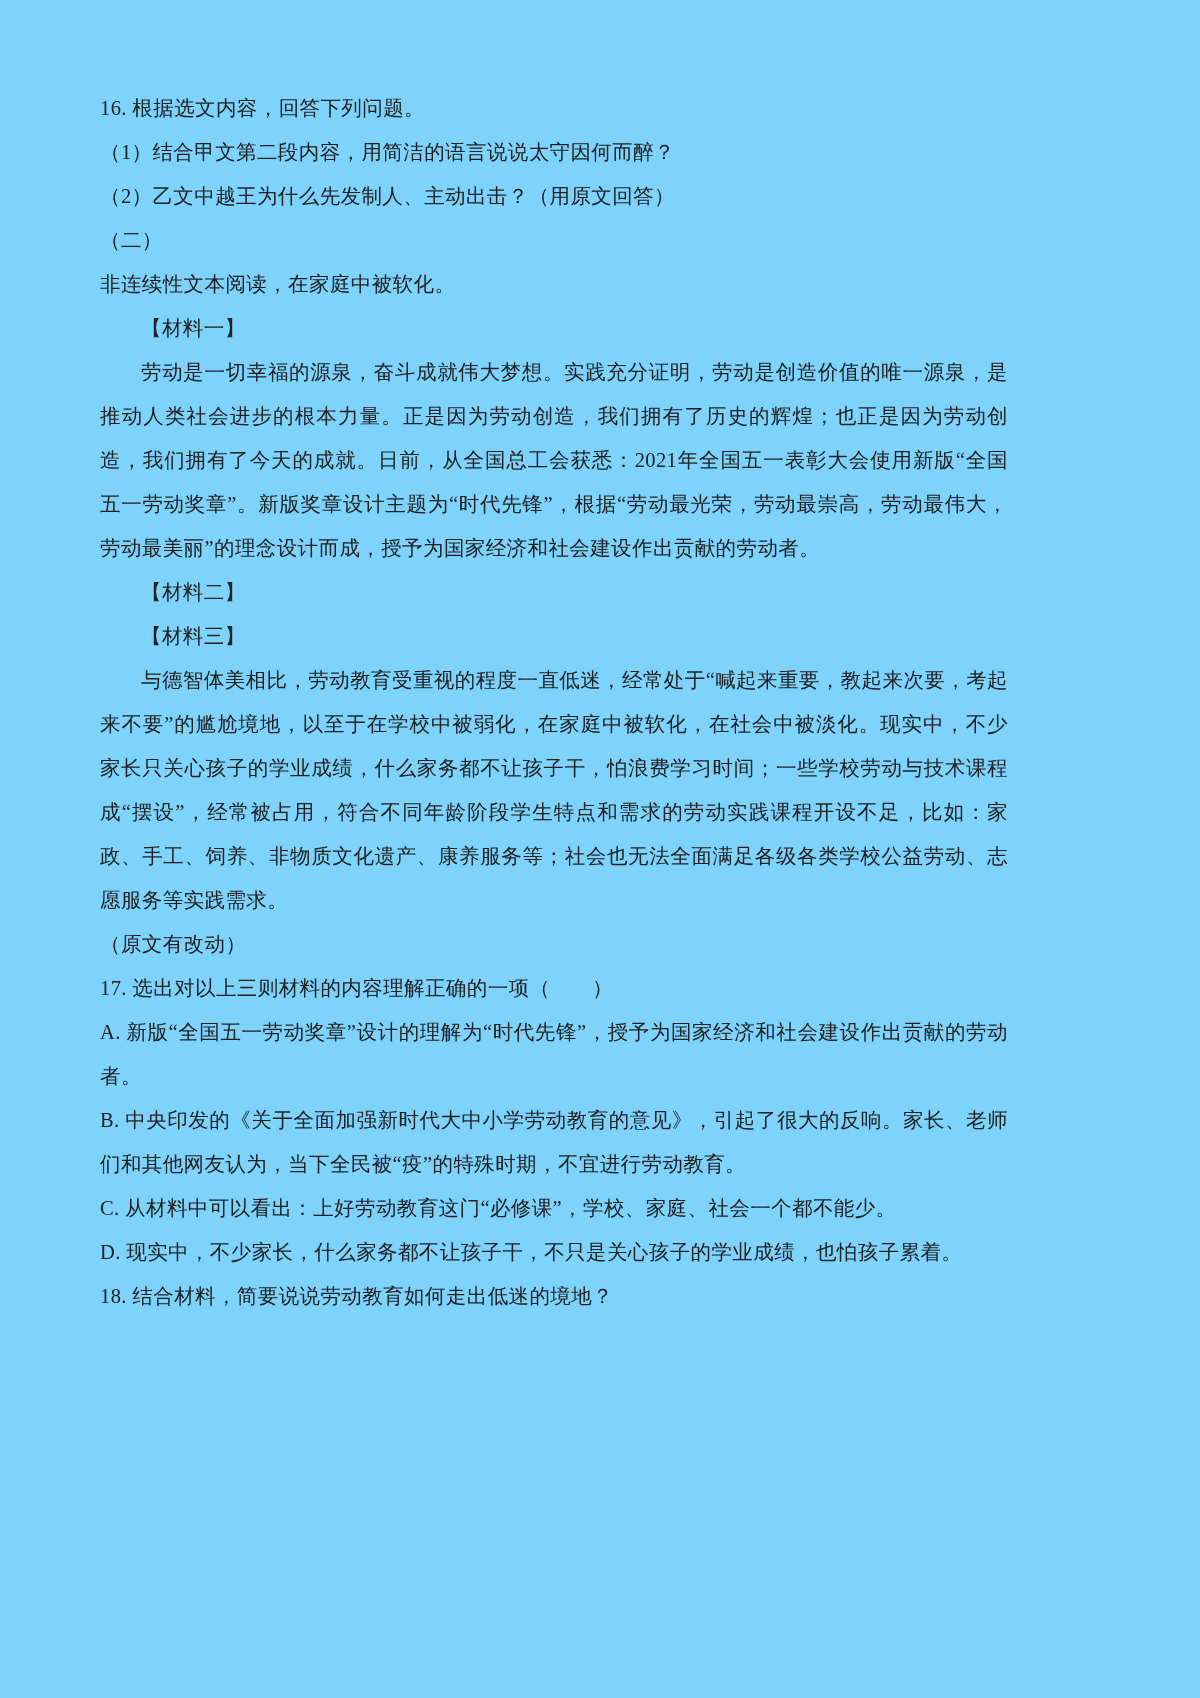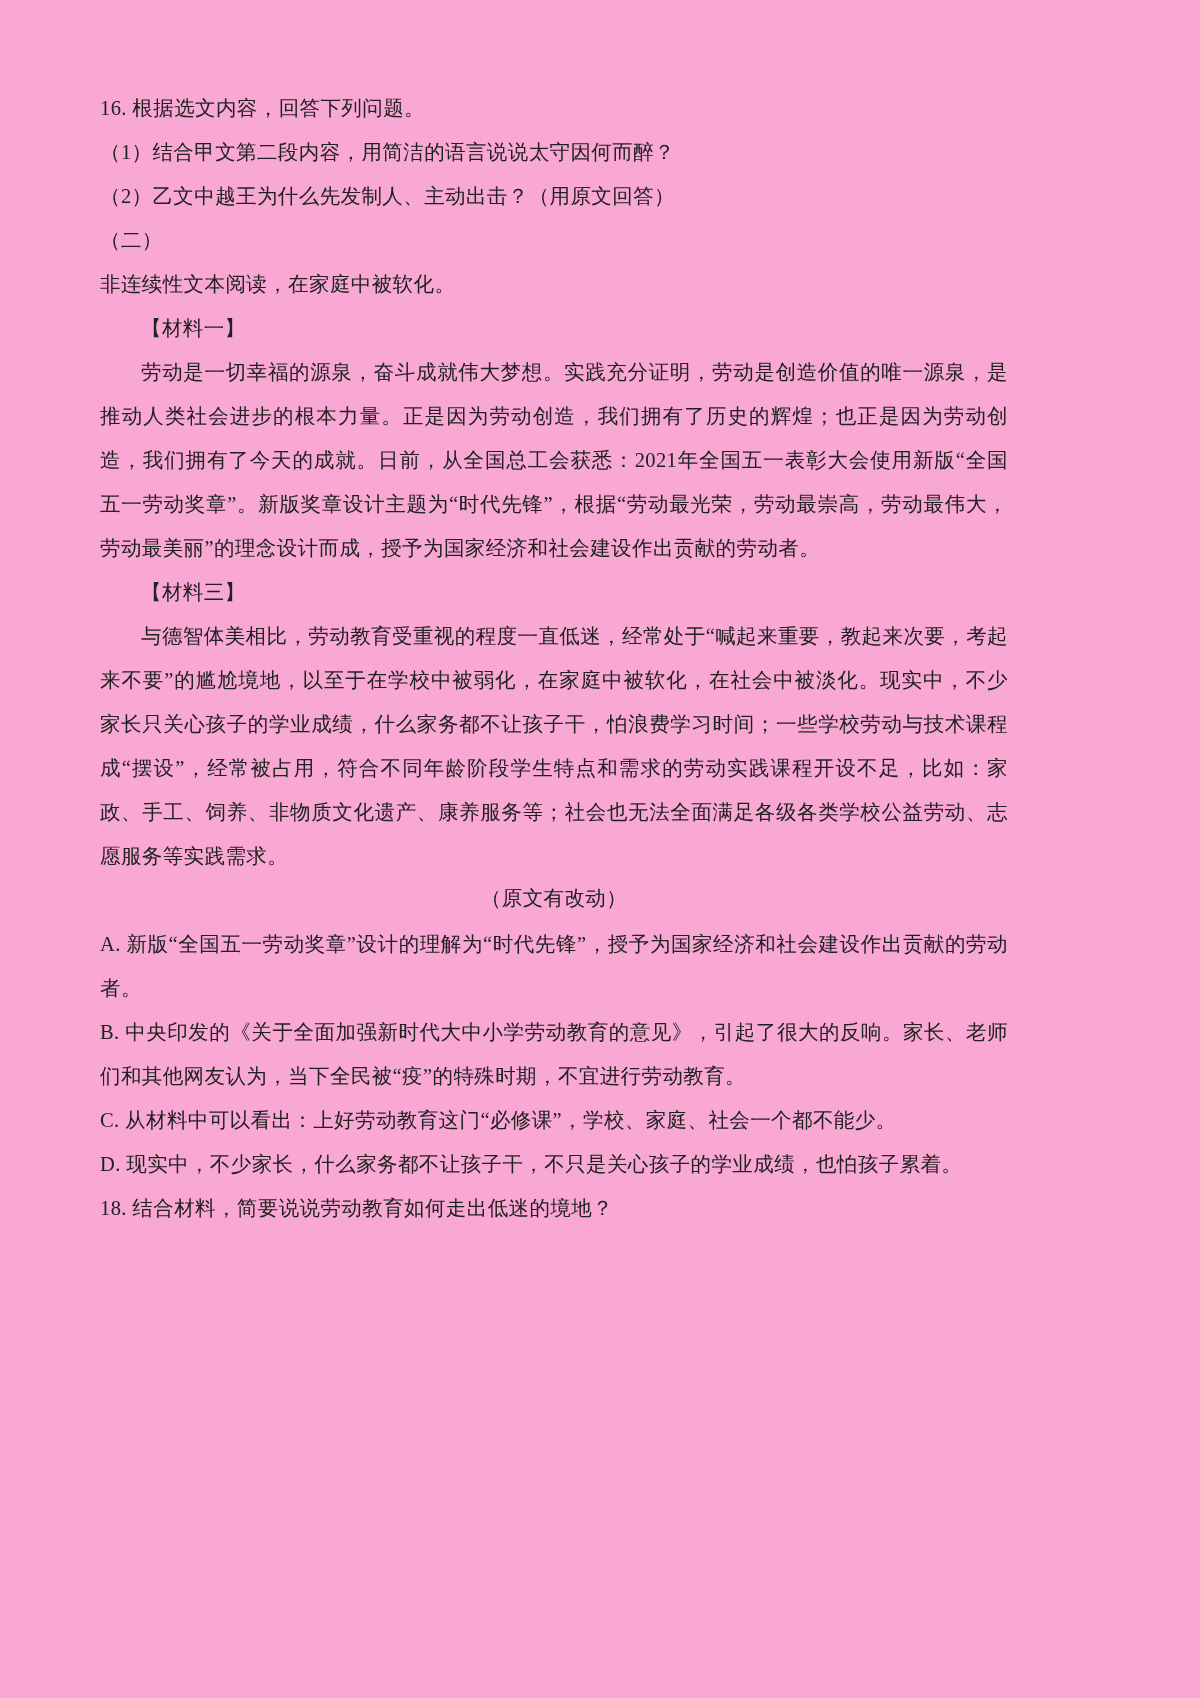--- a/index.html
+++ b/index.html
@@ -10,50 +10,51 @@
   body {
     width: 1200px;
     min-height: 1698px;
     font-family: "Liberation Serif", "DejaVu Serif", serif;
   }
   .page {
     box-sizing: border-box;
     width: 1200px;
     min-height: 1698px;
     padding: 86px 192px 60px 100px;
-    background: #f9a8d4;
+    background: #7dd3fc;
     color: #212121;
   }
   .para {
     margin: 0;
     font-size: 20.5px;
     line-height: 44px;
     text-align: justify;
     letter-spacing: 0.4px;
   }
   .indent {
     text-indent: 2em;
   }
   .right {
-    text-align: center;
-    font-family: Liberation Mono, monospace;
+    text-align: left;
   }
 </style>
 </head>
 <body>
 
 <div class="page">
   <p class="para">16. 根据选文内容，回答下列问题。</p>
   <p class="para">（1）结合甲文第二段内容，用简洁的语言说说太守因何而醉？</p>
   <p class="para">（2）乙文中越王为什么先发制人、主动出击？（用原文回答）</p>
   <p class="para">（二）</p>
   <p class="para">非连续性文本阅读，在家庭中被软化。</p>
   <p class="para indent">【材料一】</p>
   <p class="para indent">劳动是一切幸福的源泉，奋斗成就伟大梦想。实践充分证明，劳动是创造价值的唯一源泉，是推动人类社会进步的根本力量。正是因为劳动创造，我们拥有了历史的辉煌；也正是因为劳动创造，我们拥有了今天的成就。日前，从全国总工会获悉：2021年全国五一表彰大会使用新版“全国五一劳动奖章”。新版奖章设计主题为“时代先锋”，根据“劳动最光荣，劳动最崇高，劳动最伟大，劳动最美丽”的理念设计而成，授予为国家经济和社会建设作出贡献的劳动者。</p>
+  <p class="para indent">【材料二】</p>
   <p class="para indent">【材料三】</p>
   <p class="para indent">与德智体美相比，劳动教育受重视的程度一直低迷，经常处于“喊起来重要，教起来次要，考起来不要”的尴尬境地，以至于在学校中被弱化，在家庭中被软化，在社会中被淡化。现实中，不少家长只关心孩子的学业成绩，什么家务都不让孩子干，怕浪费学习时间；一些学校劳动与技术课程成“摆设”，经常被占用，符合不同年龄阶段学生特点和需求的劳动实践课程开设不足，比如：家政、手工、饲养、非物质文化遗产、康养服务等；社会也无法全面满足各级各类学校公益劳动、志愿服务等实践需求。</p>
   <p class="para right">（原文有改动）</p>
+  <p class="para">17. 选出对以上三则材料的内容理解正确的一项（　　）</p>
   <p class="para">A. 新版“全国五一劳动奖章”设计的理解为“时代先锋”，授予为国家经济和社会建设作出贡献的劳动者。</p>
   <p class="para">B. 中央印发的《关于全面加强新时代大中小学劳动教育的意见》，引起了很大的反响。家长、老师们和其他网友认为，当下全民被“疫”的特殊时期，不宜进行劳动教育。</p>
   <p class="para">C. 从材料中可以看出：上好劳动教育这门“必修课”，学校、家庭、社会一个都不能少。</p>
   <p class="para">D. 现实中，不少家长，什么家务都不让孩子干，不只是关心孩子的学业成绩，也怕孩子累着。</p>
   <p class="para">18. 结合材料，简要说说劳动教育如何走出低迷的境地？</p>
 </div>
 
 </body></html>

